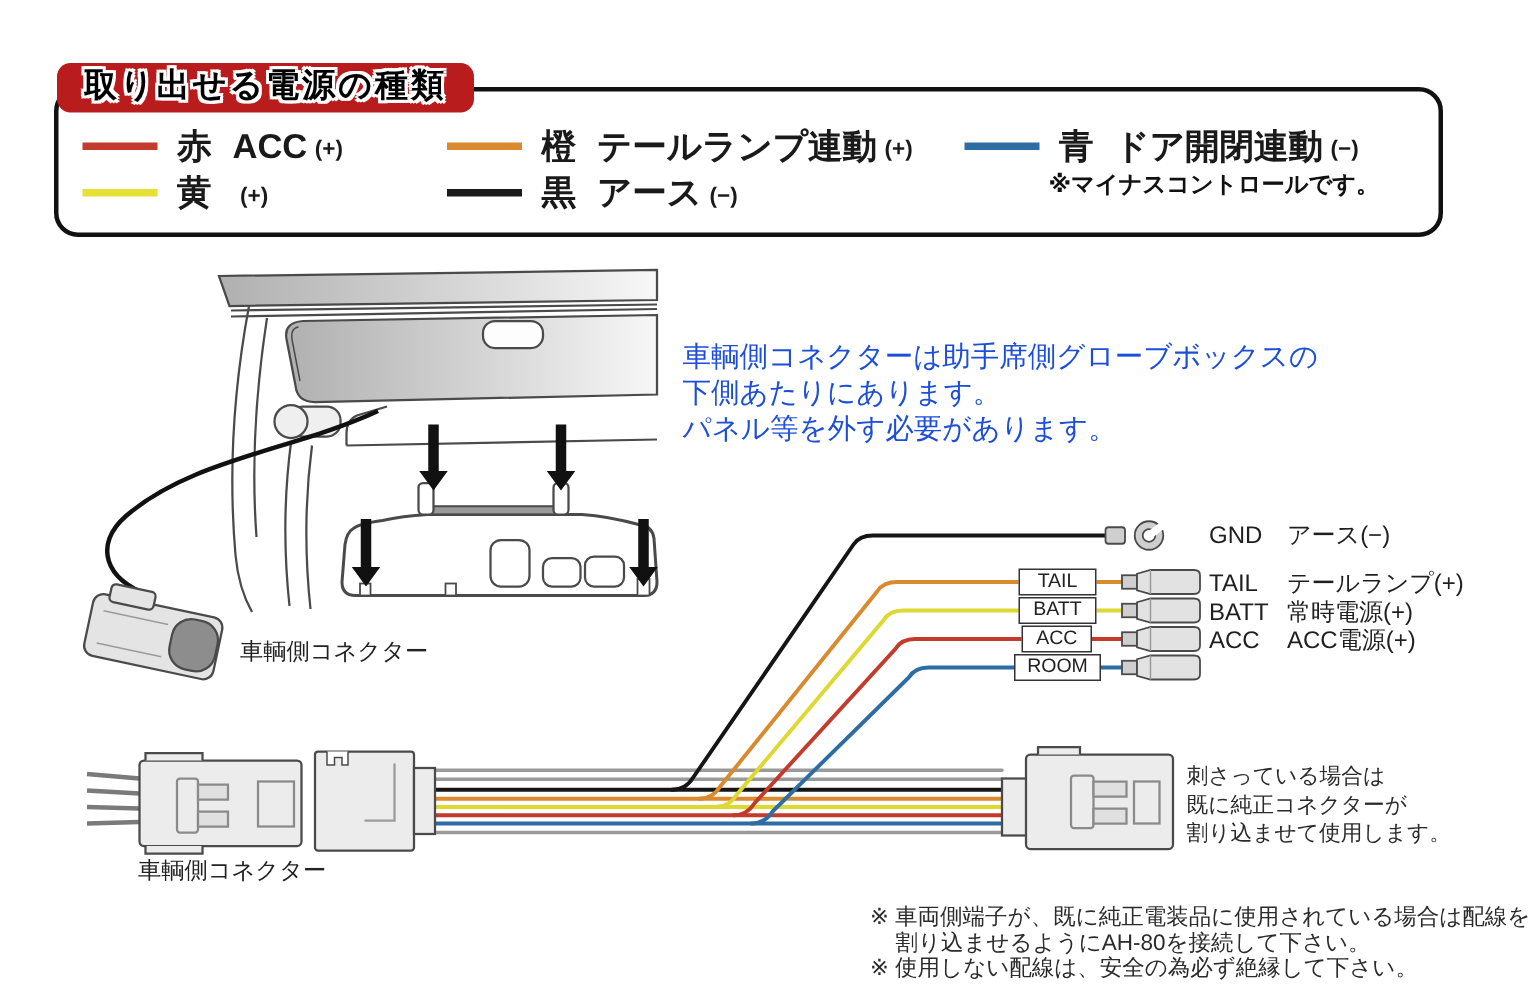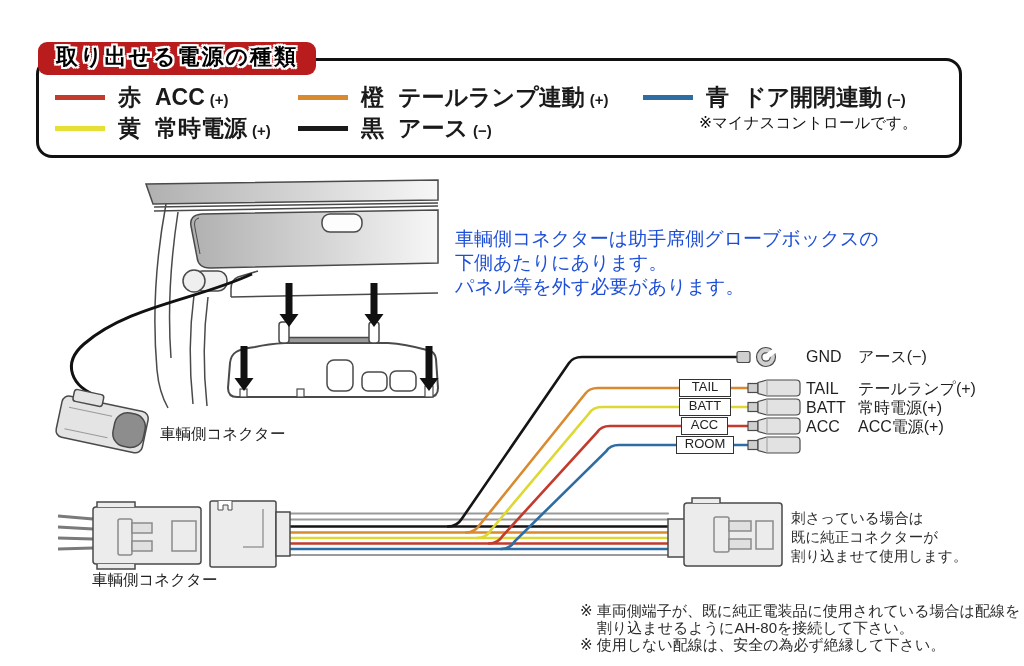--- a/index.html
+++ b/index.html
@@ -10,21 +10,21 @@
   
   .legend-box { left:36px; top:58px; width:920px; height:94px; border:3px solid #111; border-radius:16px; background:#fff; }
   .legend-band { left:38px; top:42px; height:33px; background:#b91c1c; border-radius:9px; display:flex; align-items:flex-start; padding:0 18px; z-index:3; }
   .legend-title { font-size:22px; font-weight:700; letter-spacing:2px; color:#000;
     text-shadow:-2px -2px 0 #fff,2px -2px 0 #fff,-2px 2px 0 #fff,2px 2px 0 #fff,-2px 0 0 #fff,2px 0 0 #fff,0 -2px 0 #fff,0 2px 0 #fff; }
   .lg-item { position:absolute; display:flex; align-items:center; height:26px; z-index:4; }
   .lg-line { display:inline-block; width:50px; height:5px; margin-right:13px; }
   .lg-cname { font-size:23px; font-weight:700; margin-right:14px; }
   .lg-label { font-size:23px; font-weight:700; }
   .lg-pol { font-size:15px; font-weight:700; margin-left:5px; padding-top:4px; }
-  .lg-note { position:absolute; font-size:15.5px; color:#111; z-index:4; }
+  .lg-note { position:absolute; font-size:15.5px; color:#111; z-index:4;font-weight:bold; }
 
   
   .instructions { left:455px; top:191px; font-size:19px; line-height:24px; color:#1d4ed8;margin-top:36px; }
 
   
   .conn-label { font-size:15.5px; color:#222;font-family:Liberation Mono, monospace; }
   .wire-tag { position:absolute; box-sizing:border-box; height:18px; background:#fff; border:1.6px solid #333;
     font-size:13px; font-weight:400; text-align:center; line-height:14px; color:#222; z-index:2; }
   .wire-row { position:absolute; left:806px; font-size:16px; color:#1f1f1f; white-space:nowrap; }
   .wcode { display:inline-block; width:52px; }
@@ -161,21 +161,20 @@
 
   <div class="lg-item" style="left:55px; top:84px">
     <span class="lg-line" style="background:#c23b2d"></span>
     <span class="lg-cname">赤</span>
     <span class="lg-label">ACC</span>
     <span class="lg-pol">(+)</span>
   </div>
   <div class="lg-item" style="left:55px; top:115px">
     <span class="lg-line" style="background:#e6df35"></span>
     <span class="lg-cname">黄</span>
-    <span class="lg-label">常時電源</span>
     <span class="lg-pol">(+)</span>
   </div>
   <div class="lg-item" style="left:298px; top:84px">
     <span class="lg-line" style="background:#d98a2e"></span>
     <span class="lg-cname">橙</span>
     <span class="lg-label">テールランプ連動</span>
     <span class="lg-pol">(+)</span>
   </div>
   <div class="lg-item" style="left:298px; top:115px">
     <span class="lg-line" style="background:#1a1a1a"></span>

